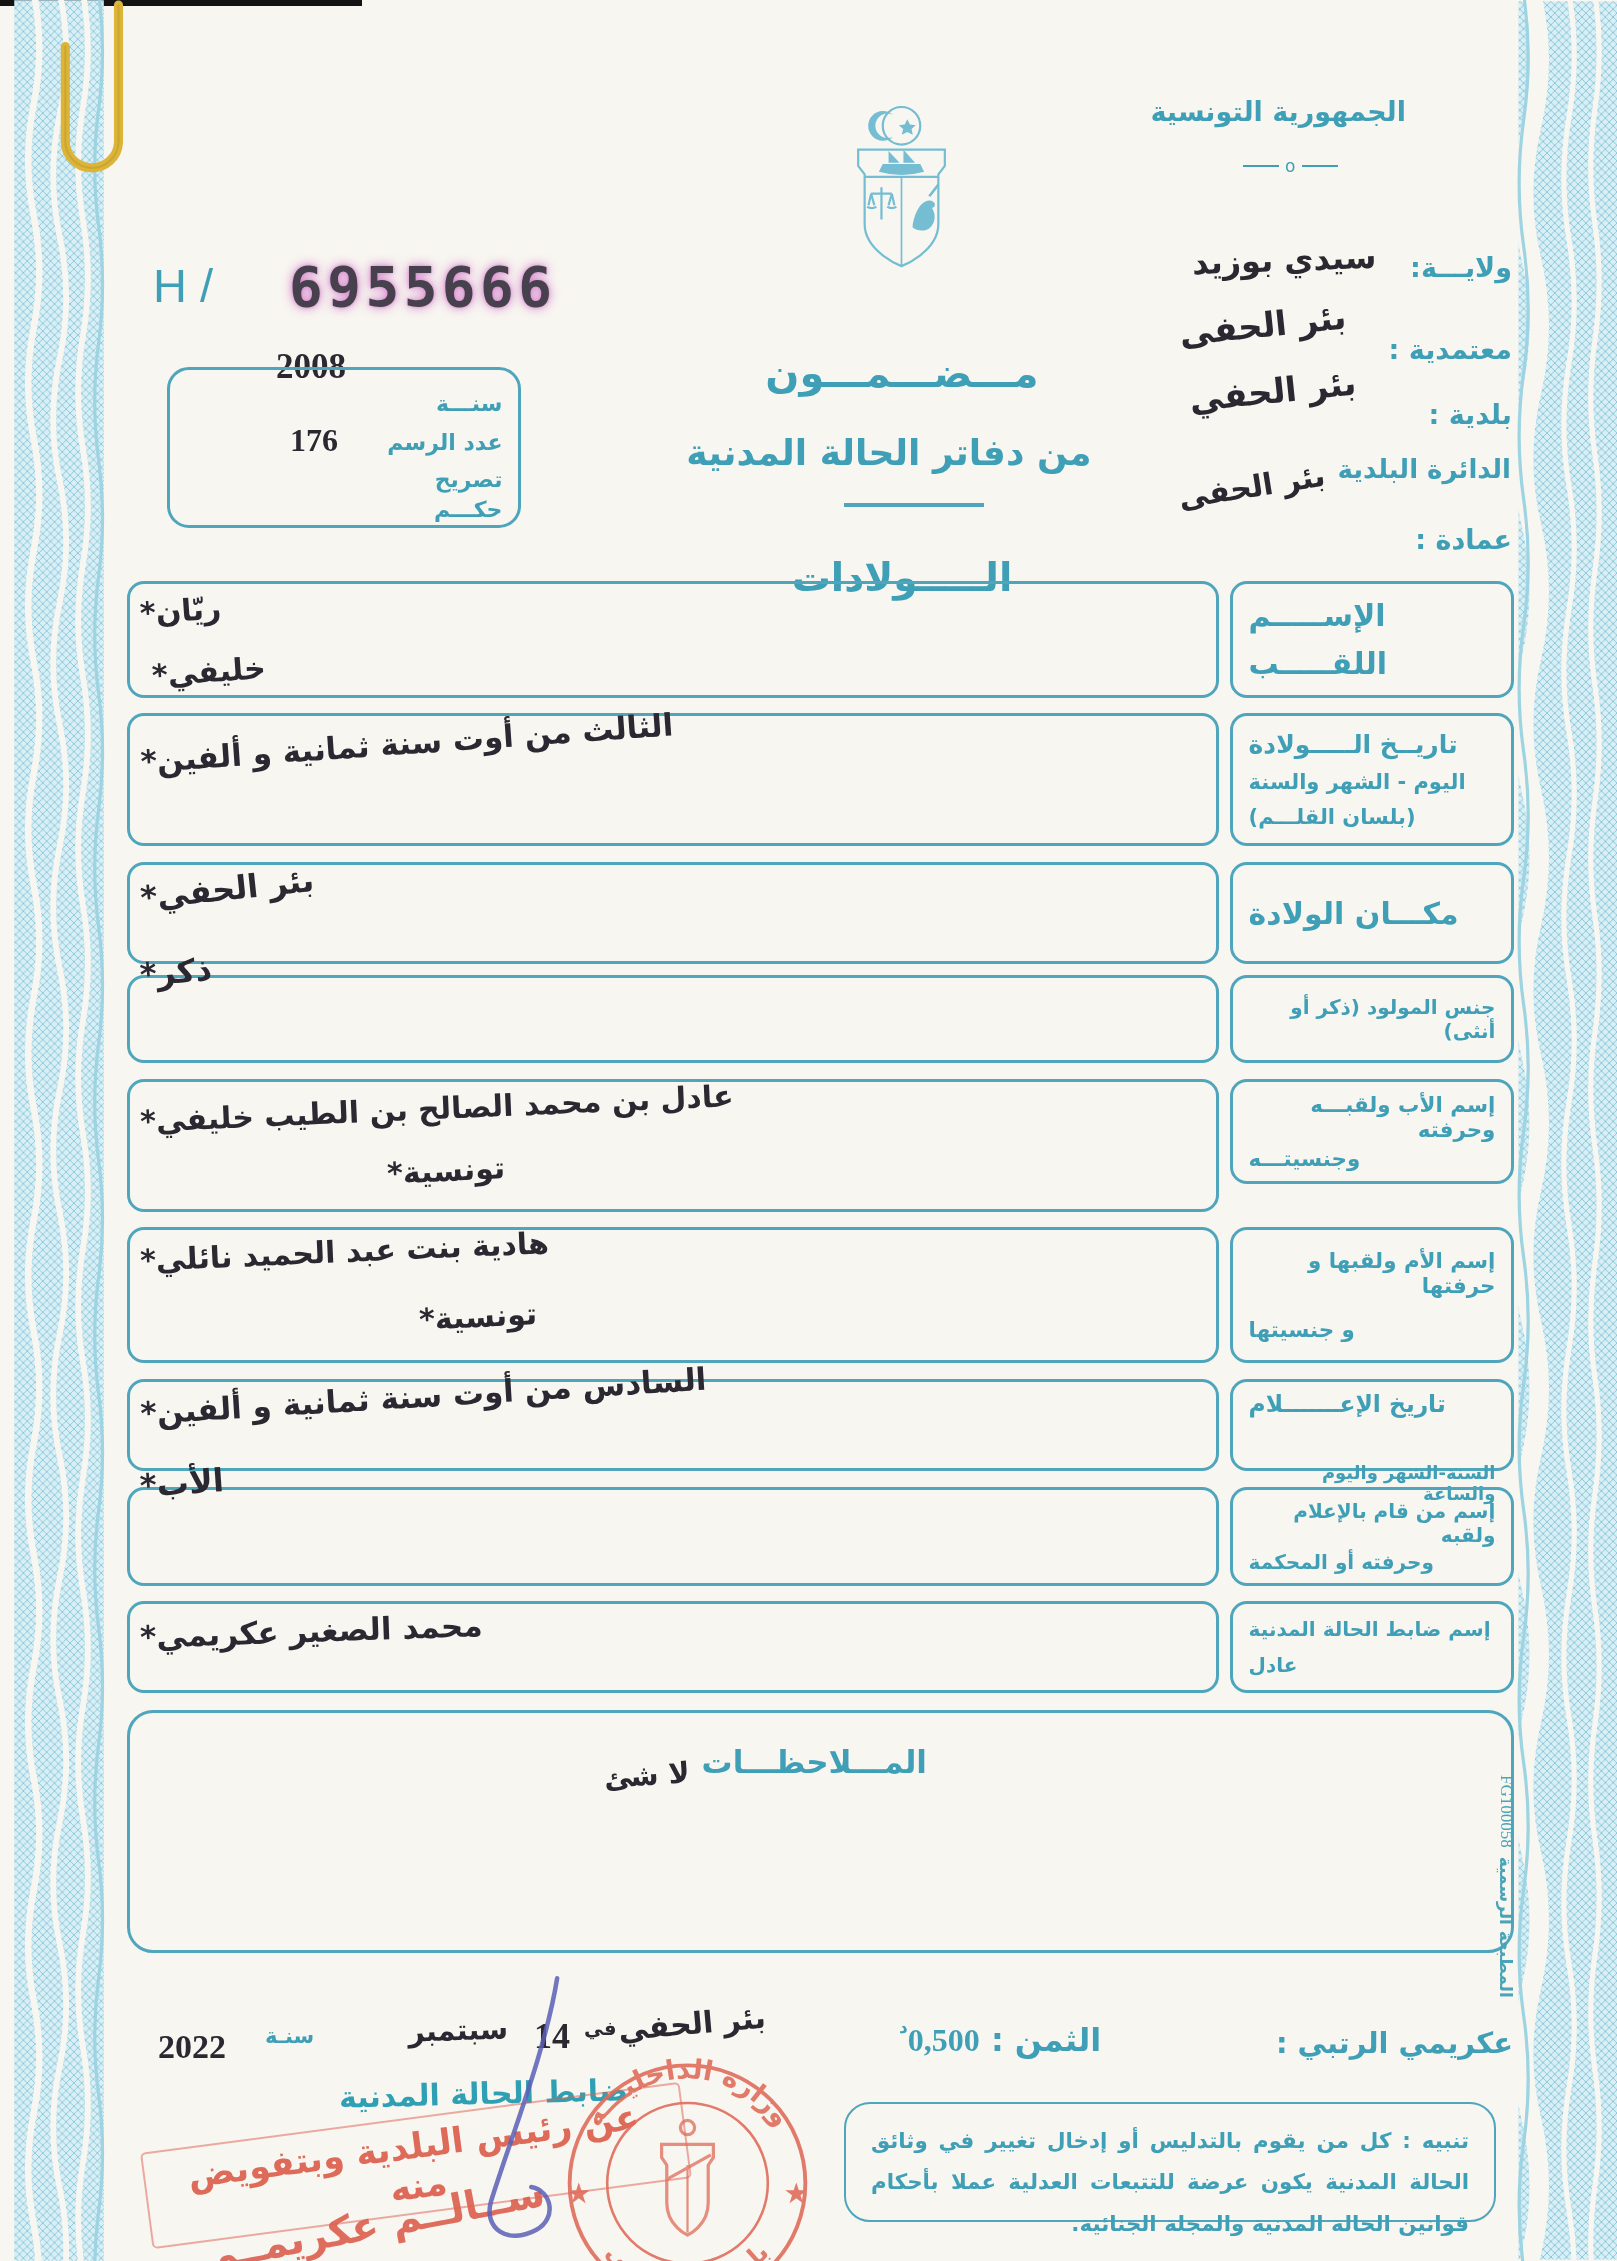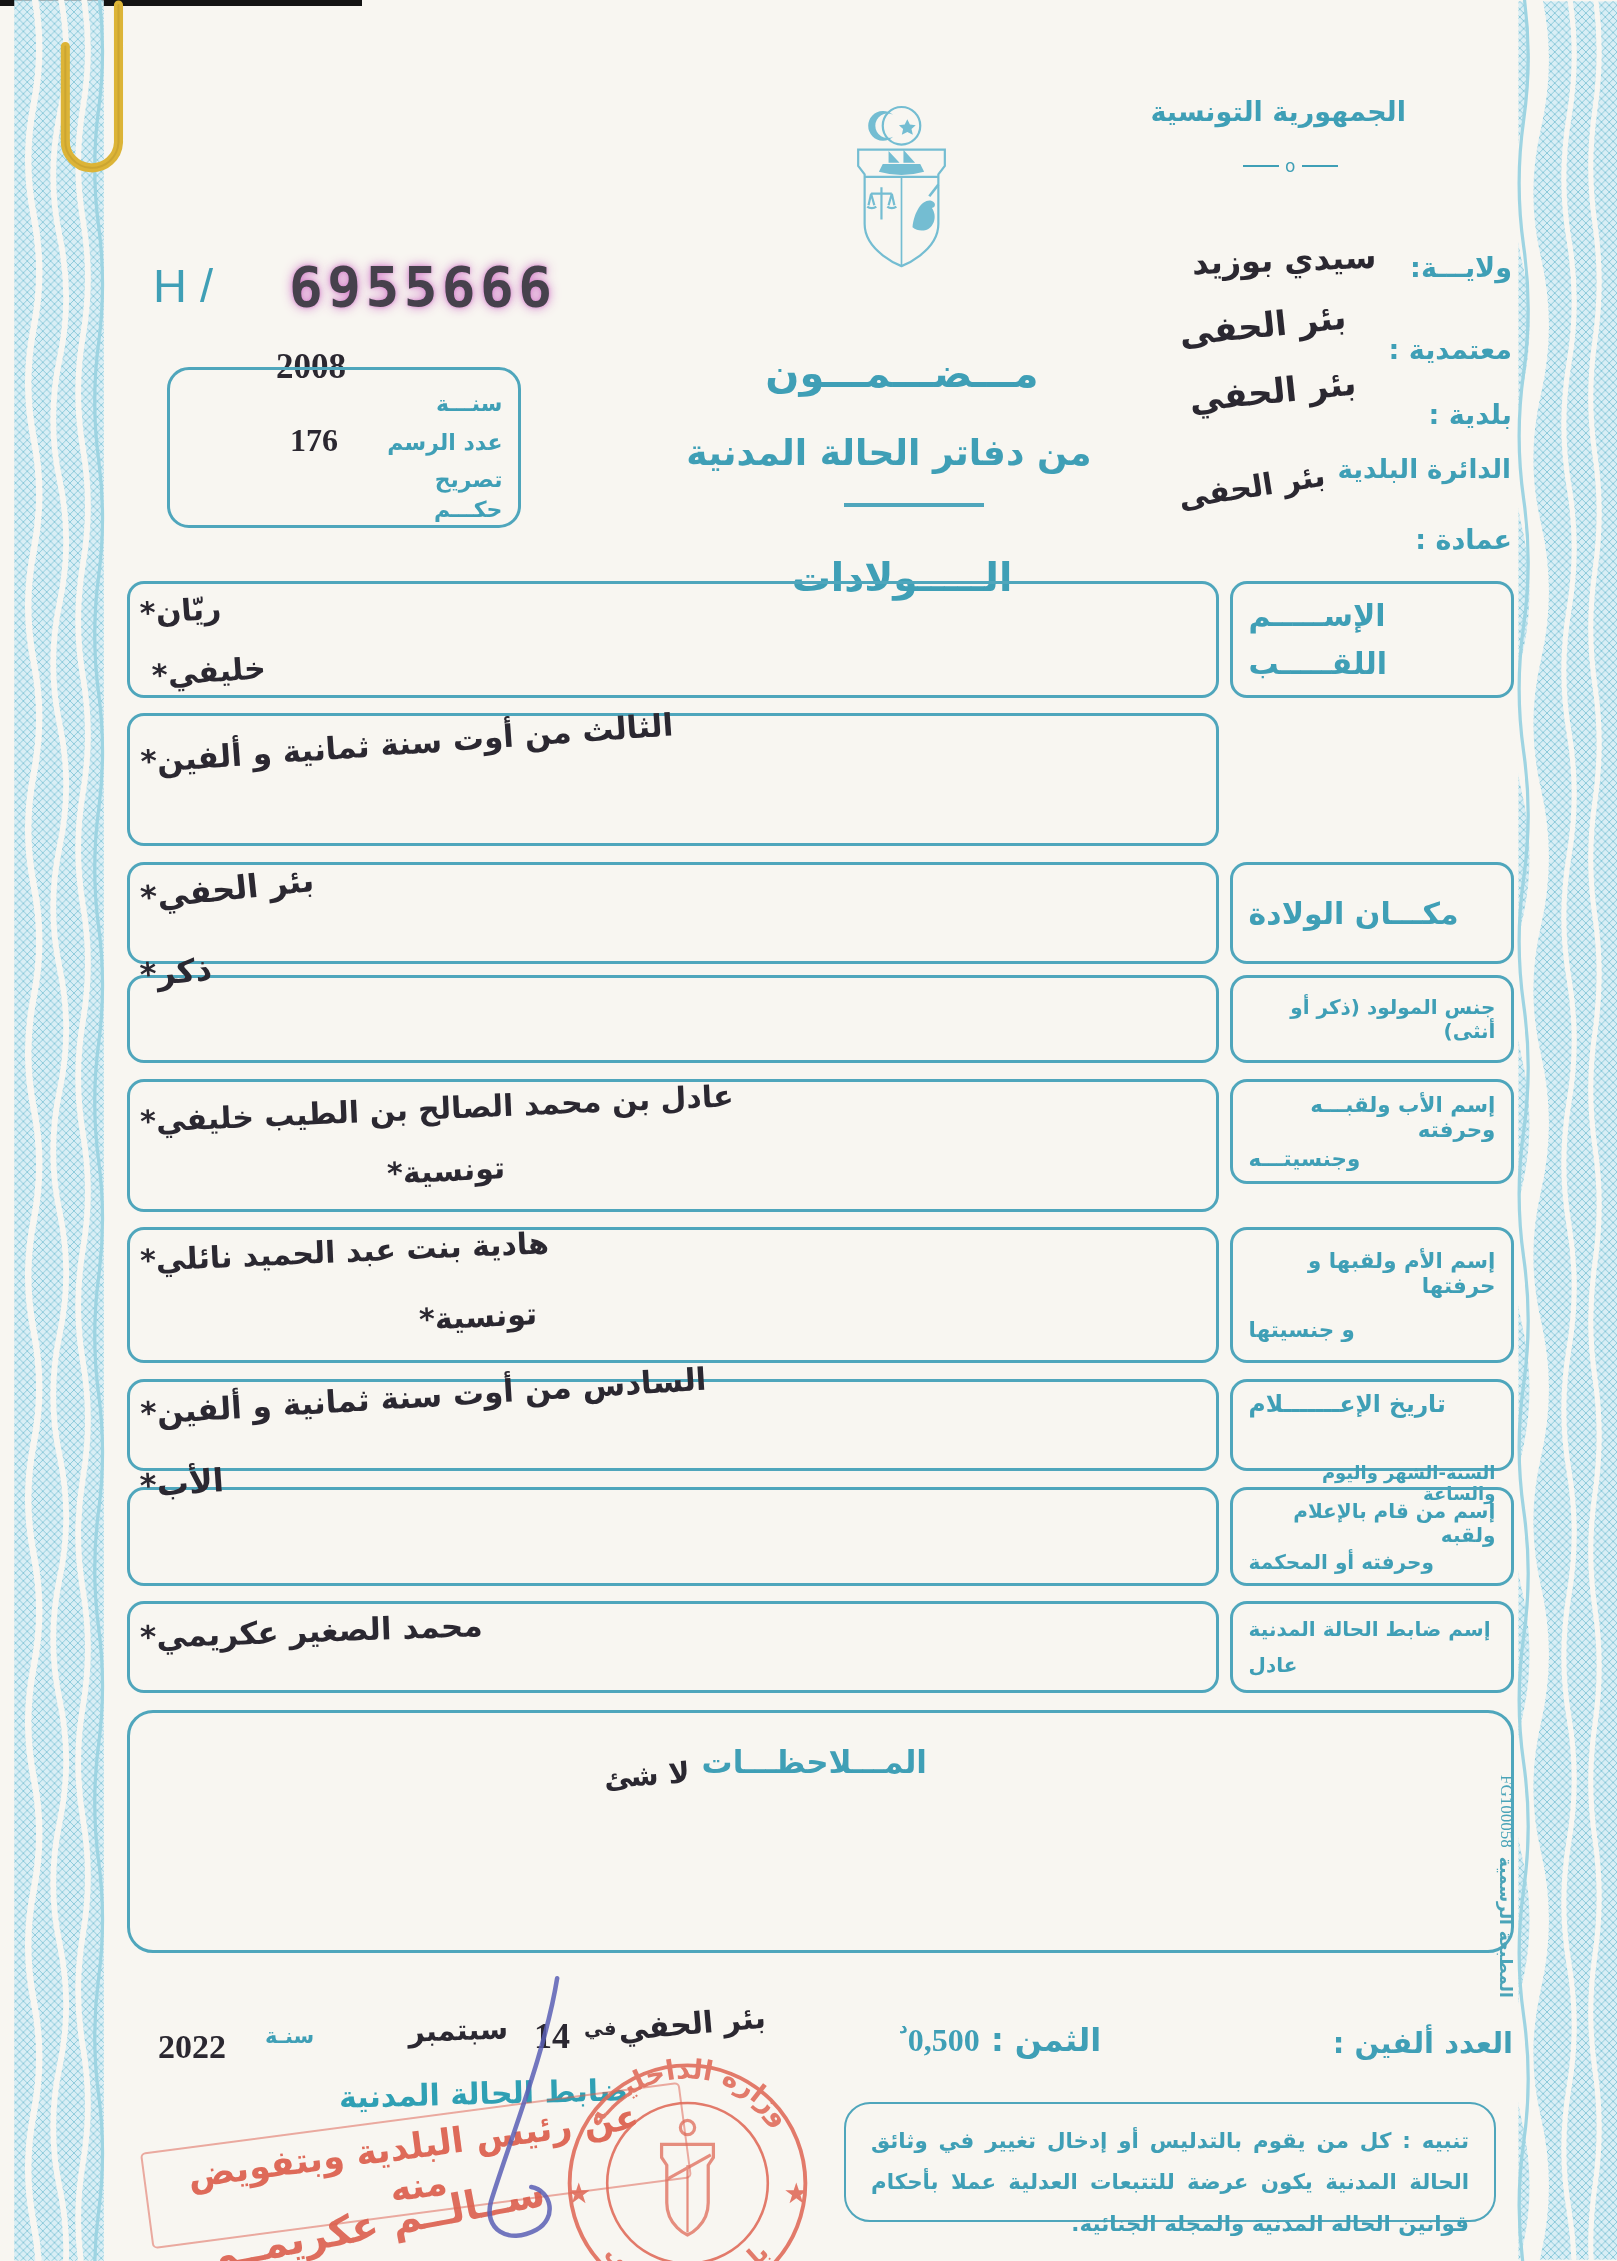--- a/index.html
+++ b/index.html
@@ -131,20 +131,27 @@
       <span class="lblc">الإســـــم</span>
       <span class="lblc">اللقـــــب</span>
     </div>
   </div>
 
   <div class="fbox valbox" style="top:713px;height:133px;">
     <div class="vals" style="padding-right:26px;">
       <span class="v" style="font-size:31px;transform:rotate(-4deg);">الثالث من أوت سنة ثمانية و ألفين*</span>
     </div>
   </div>
+  <div class="fbox lblbox" style="top:713px;height:133px;">
+    <div class="lbl" style="font-size:23.4px;">
+      <span class="lblc" style="font-size:25px;">تاريــخ الـــــولادة</span>
+      <span class="lblc" style="font-size:21px;">اليوم - الشهر والسنة</span>
+      <span class="lblc" style="font-size:21px;">(بلسان القلـــم)</span>
+    </div>
+  </div>
 
   <div class="fbox valbox" style="top:862px;height:102px;">
     <div class="vals">
       <span class="v" style="font-size:32px;transform:rotate(-6deg);margin-top:-3.9px;">بئر الحفي*</span>
     </div>
   </div>
   <div class="fbox lblbox" style="top:862px;height:102px;">
     <div class="lbl" style="justify-content:center;font-size:30px;">
       <span class="lblc">مكـــان الولادة</span>
     </div>
@@ -221,21 +228,21 @@
       <span class="lblc">إسم ضابط الحالة المدنية</span>
       <span class="lblc">عادل</span>
     </div>
   </div>
 
   <div class="fbox" style="left:127px;top:1710px;width:1387px;height:243px;border-radius:26px;">
     <div class="abs lblc" style="right:584px;top:31px;font-size:31px;">المـــلاحظـــات</div>
     <div class="abs v" style="right:821px;top:45px;font-size:28.6px;transform:rotate(-4deg);">لا شئ</div>
   </div>
 
-  <div class="abs lblc" style="right:104px;top:2026px;font-size:29px;">العدد ألفين :</div>
+  <div class="abs lblc" style="right:104px;top:2026px;font-size:29px;">عكريمي الرتبي :</div>
 
   <div class="abs lblc nowrap" style="left:899px;top:2017px;font-size:32px;">
     <span>الثمن :</span>
     <span class="serif" style="font-weight:bold;">0,500</span><sup class="dinar">د</sup>
   </div>
 
   <div class="abs v" style="left:618px;top:2006px;font-size:30px;transform:rotate(-5deg);">بئر الحفي</div>
   <div class="abs ink" style="left:584px;top:2009px;font-size:19.5px;">في</div>
   <div class="abs serif ink" style="left:534px;top:2007px;font-size:36px;">14</div>
   <div class="abs v" style="left:408px;top:2013px;font-size:28.6px;transform:rotate(-2deg);">سبتمبر</div>

